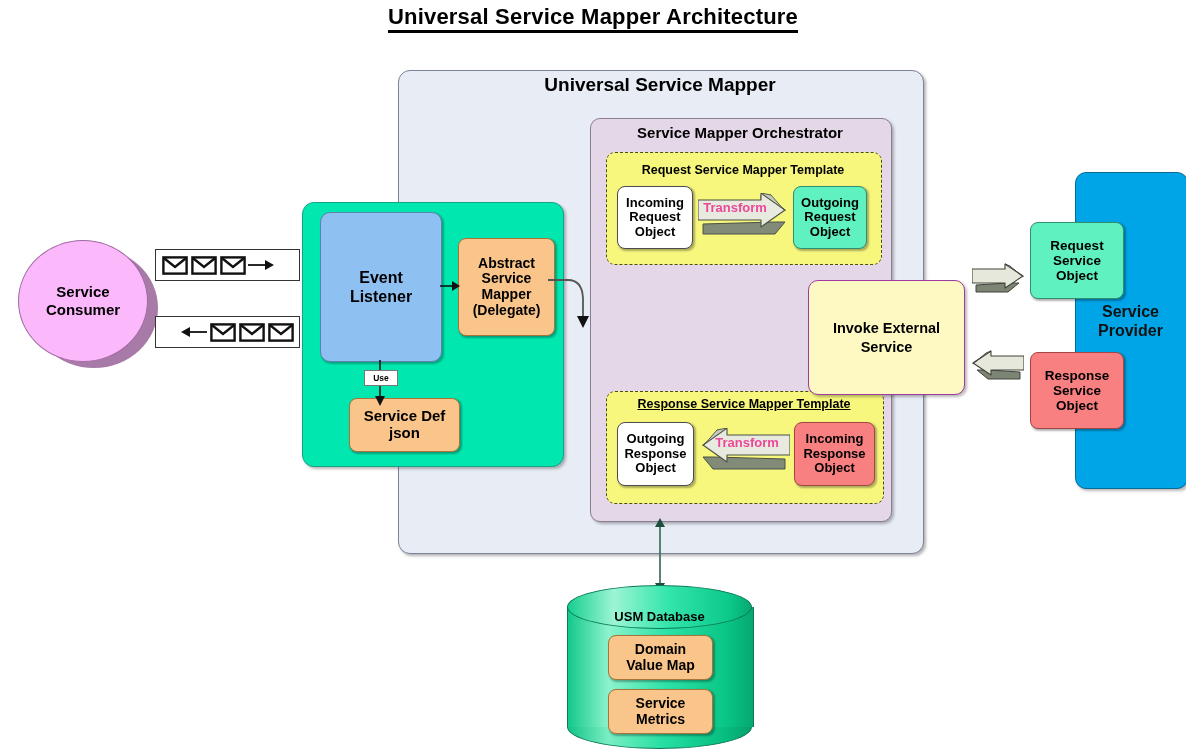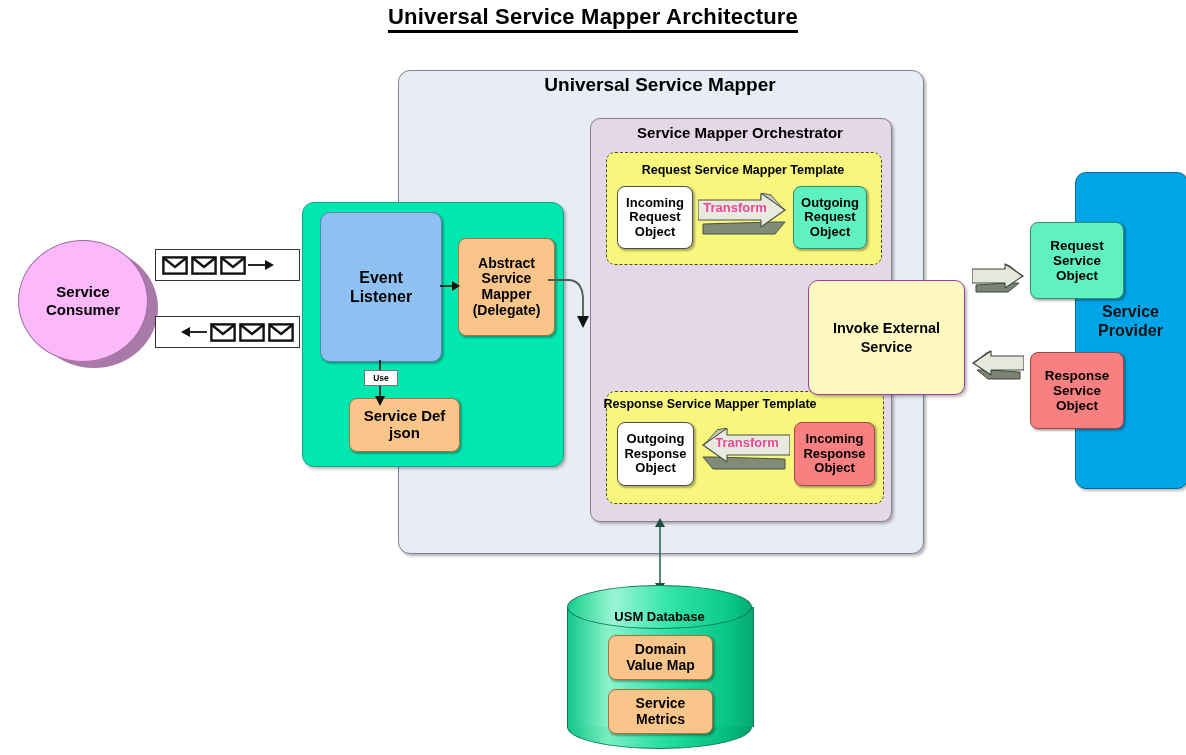--- a/index.html
+++ b/index.html
@@ -23,21 +23,21 @@
   #orchestrator{left:590px;top:118px;width:300px;height:402px;background:#e4d7e8;
                 border:1.5px solid #8a7d90;border-radius:10px;
                 box-shadow:2px 2px 3px rgba(0,0,0,.28);}
   #orchestrator-title{left:590px;top:124px;width:300px;text-align:center;font-size:15px;font-weight:bold;}
 
   
   .tpl{background:#f7f77e;border:1.7px dashed #4a4a2a;border-radius:9px;}
   #request-template{left:606px;top:152px;width:274px;height:111px;}
   #request-template-title{left:606px;top:163px;width:274px;text-align:center;font-size:12.5px;font-weight:bold;}
   #response-template{left:606px;top:391px;width:276px;height:111px;}
-  #response-template-title{left:572px;top:397px;width:276px;text-align:center;font-size:12.5px;font-weight:bold;}
+  #response-template-title{left:606px;top:397px;width:276px;text-align:center;font-size:12.5px;font-weight:bold;text-decoration:underline;}
 
   
   .objbox{border-radius:8px;border:1.4px solid #555;font-size:13px;font-weight:bold;
           line-height:1.12;box-shadow:1.5px 1.5px 2px rgba(0,0,0,.30);}
   .white{background:#ffffff;border-color:#4d4d4d;}
   .green{background:#5ff2c0;border-color:#2f8f70;}
   .red{background:#f98080;border-color:#a34545;}
   .orange{background:#f9c58a;border-color:#a5753a;}
 
   #incoming-request{left:617px;top:186px;width:74px;height:61px;}

